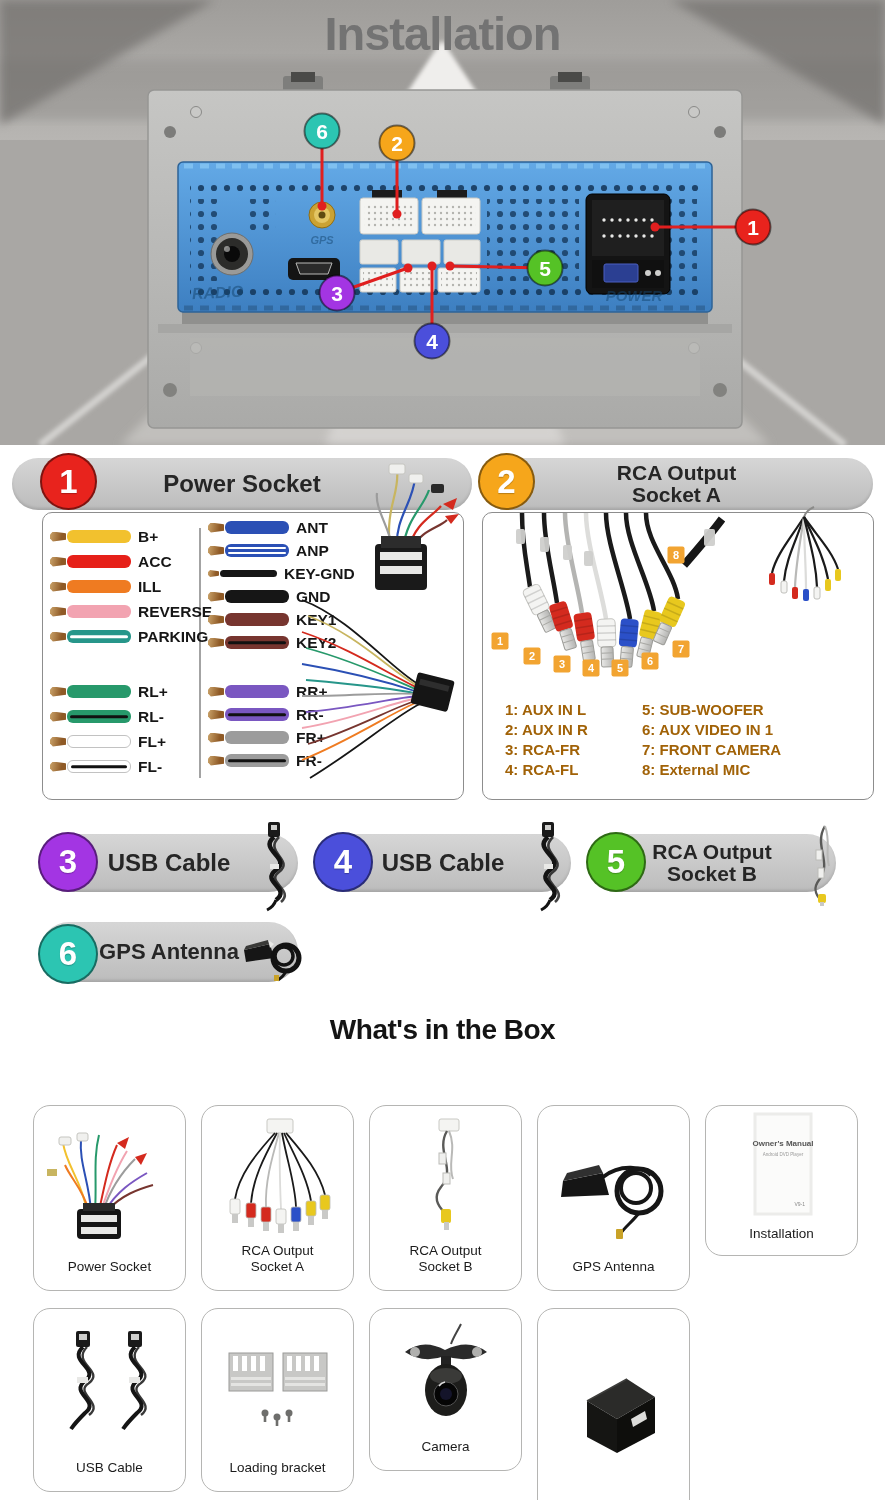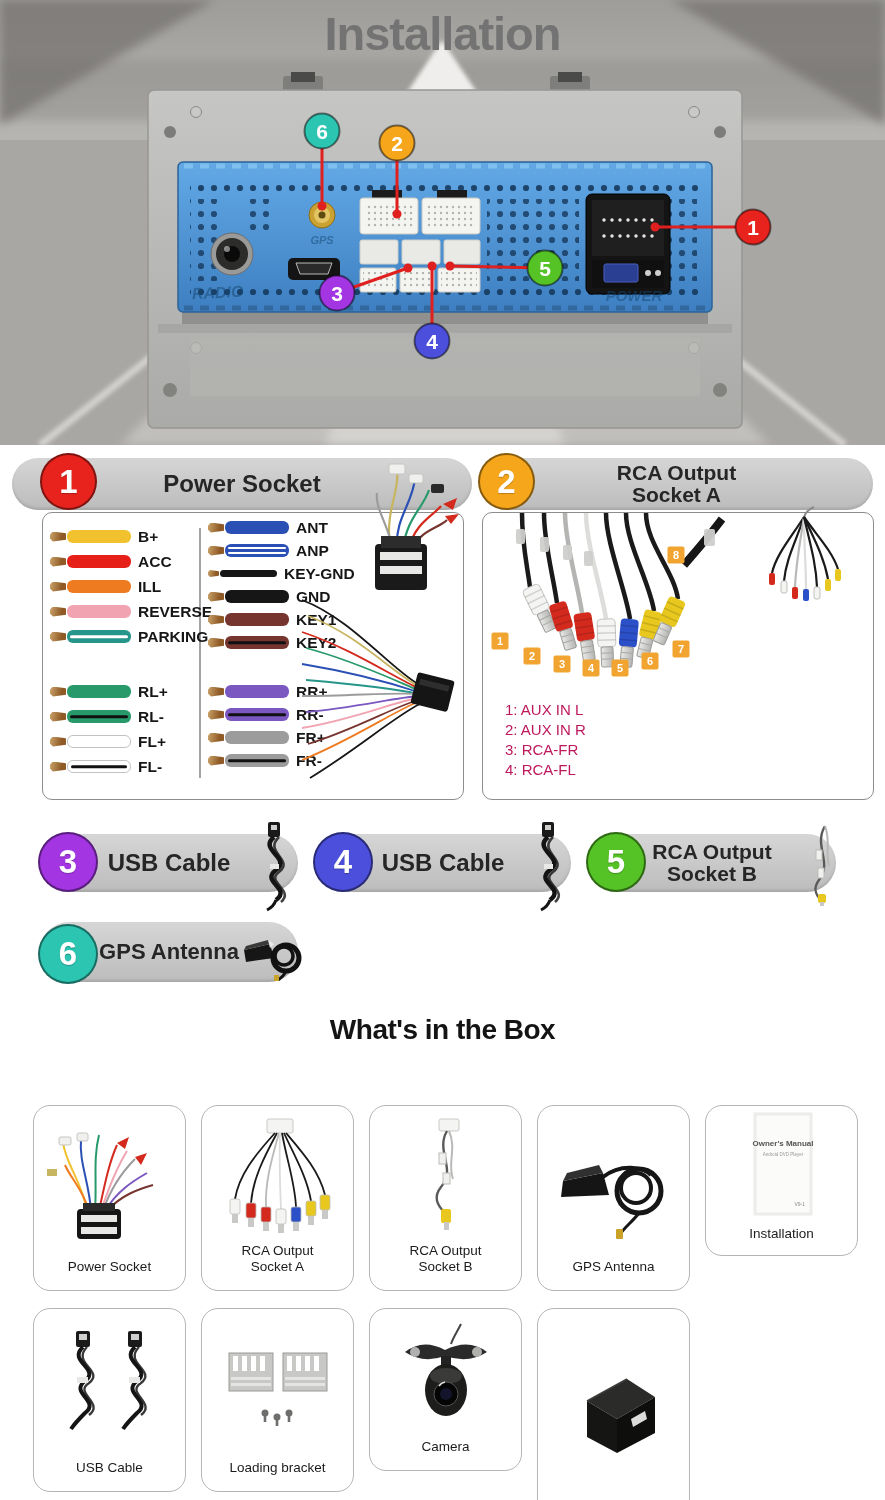--- a/index.html
+++ b/index.html
@@ -34,21 +34,21 @@
   .wire.bordered{border:1px solid #c2c2c2;}
   .stripe{position:absolute;left:5%;right:5%;height:3.4px;top:50%;transform:translateY(-50%);border-radius:2px;}
   .stripe.s1{top:2.6px;transform:none;height:2.2px;}
   .stripe.s2{top:auto;transform:none;bottom:2.6px;height:2.2px;}
   .wire-row.thin .wire{height:7px;width:57px;}
   .wire-row.thin .tip{width:11px;height:7px;}
   .wlabel{margin-left:7px;font-size:15.5px;font-weight:700;color:#161616;white-space:nowrap;}
   #col-divider{position:absolute;width:1.5px;background:#a3a3a3;z-index:2;}
   
   .legend{position:absolute;margin:0;padding:0;list-style:none;z-index:2;}
-  .legend li{font-size:15px;line-height:20px;font-weight:400;color:#be185d;white-space:nowrap;}
+  .legend li{font-size:15px;line-height:20px;font-weight:700;color:#a16207;white-space:nowrap;}
   
   .art{position:absolute;z-index:3;pointer-events:none;}
   
   #box-title{position:absolute;top:1014px;left:0;width:885px;text-align:center;margin:0;
       font-size:28px;font-weight:800;letter-spacing:-0.5px;color:#141414;}
   .card{position:absolute;width:153px;background:#fff;border:1.2px solid #b5b5b3;border-radius:17px;
         display:flex;flex-direction:column;box-sizing:border-box;}
   .card-img{flex:1;display:flex;align-items:center;justify-content:center;}
   .card-label{padding:0 6px 15px;text-align:center;font-size:13.5px;line-height:16px;
         color:#1b1b1b;white-space:pre-line;font-weight:500;}
@@ -522,20 +522,26 @@
       <rect x="83" y="64" width="6" height="12" rx="2" fill="#e8c81e"></rect>
     </g>
   </svg>
 
   <ul id="legend-left" class="legend" style="left:505px;top:700px;">
       <li>1: AUX IN L</li>
       <li>2: AUX IN R</li>
       <li>3: RCA-FR</li>
       <li>4: RCA-FL</li>
     </ul>
+  <ul id="legend-right" class="legend" style="left:642px;top:700px;">
+      <li>5: SUB-WOOFER</li>
+      <li>6: AUX VIDEO IN 1</li>
+      <li>7: FRONT CAMERA</li>
+      <li>8: External MIC</li>
+    </ul>
 
   <div class="pill" style="left:40px;top:834px;width:258px;height:58px;">
     <span class="pill-label one">USB Cable</span>
   </div>
   <div class="badge big" style="left: 38px; top: 832px; width: 60px; height: 60px; background: rgb(163, 53, 227);">3</div>
   <svg class="art" style="left:248px;top:820px;" width="52" height="92" viewBox="0 0 52 92">
     <rect x="20" y="2" width="12" height="15" rx="2" fill="#1a1a1a"></rect>
       <rect x="23" y="5" width="6" height="5" fill="#cfcfcd"></rect>
     <path d="M26,17 C10,30 44,38 28,50 C12,62 44,68 28,80" stroke="#141414" stroke-width="4.5" fill="none"></path>
     <path d="M31,17 C15,32 47,40 31,52 C17,62 47,70 33,82" stroke="#141414" stroke-width="2.6" fill="none" opacity="0.8"></path>

